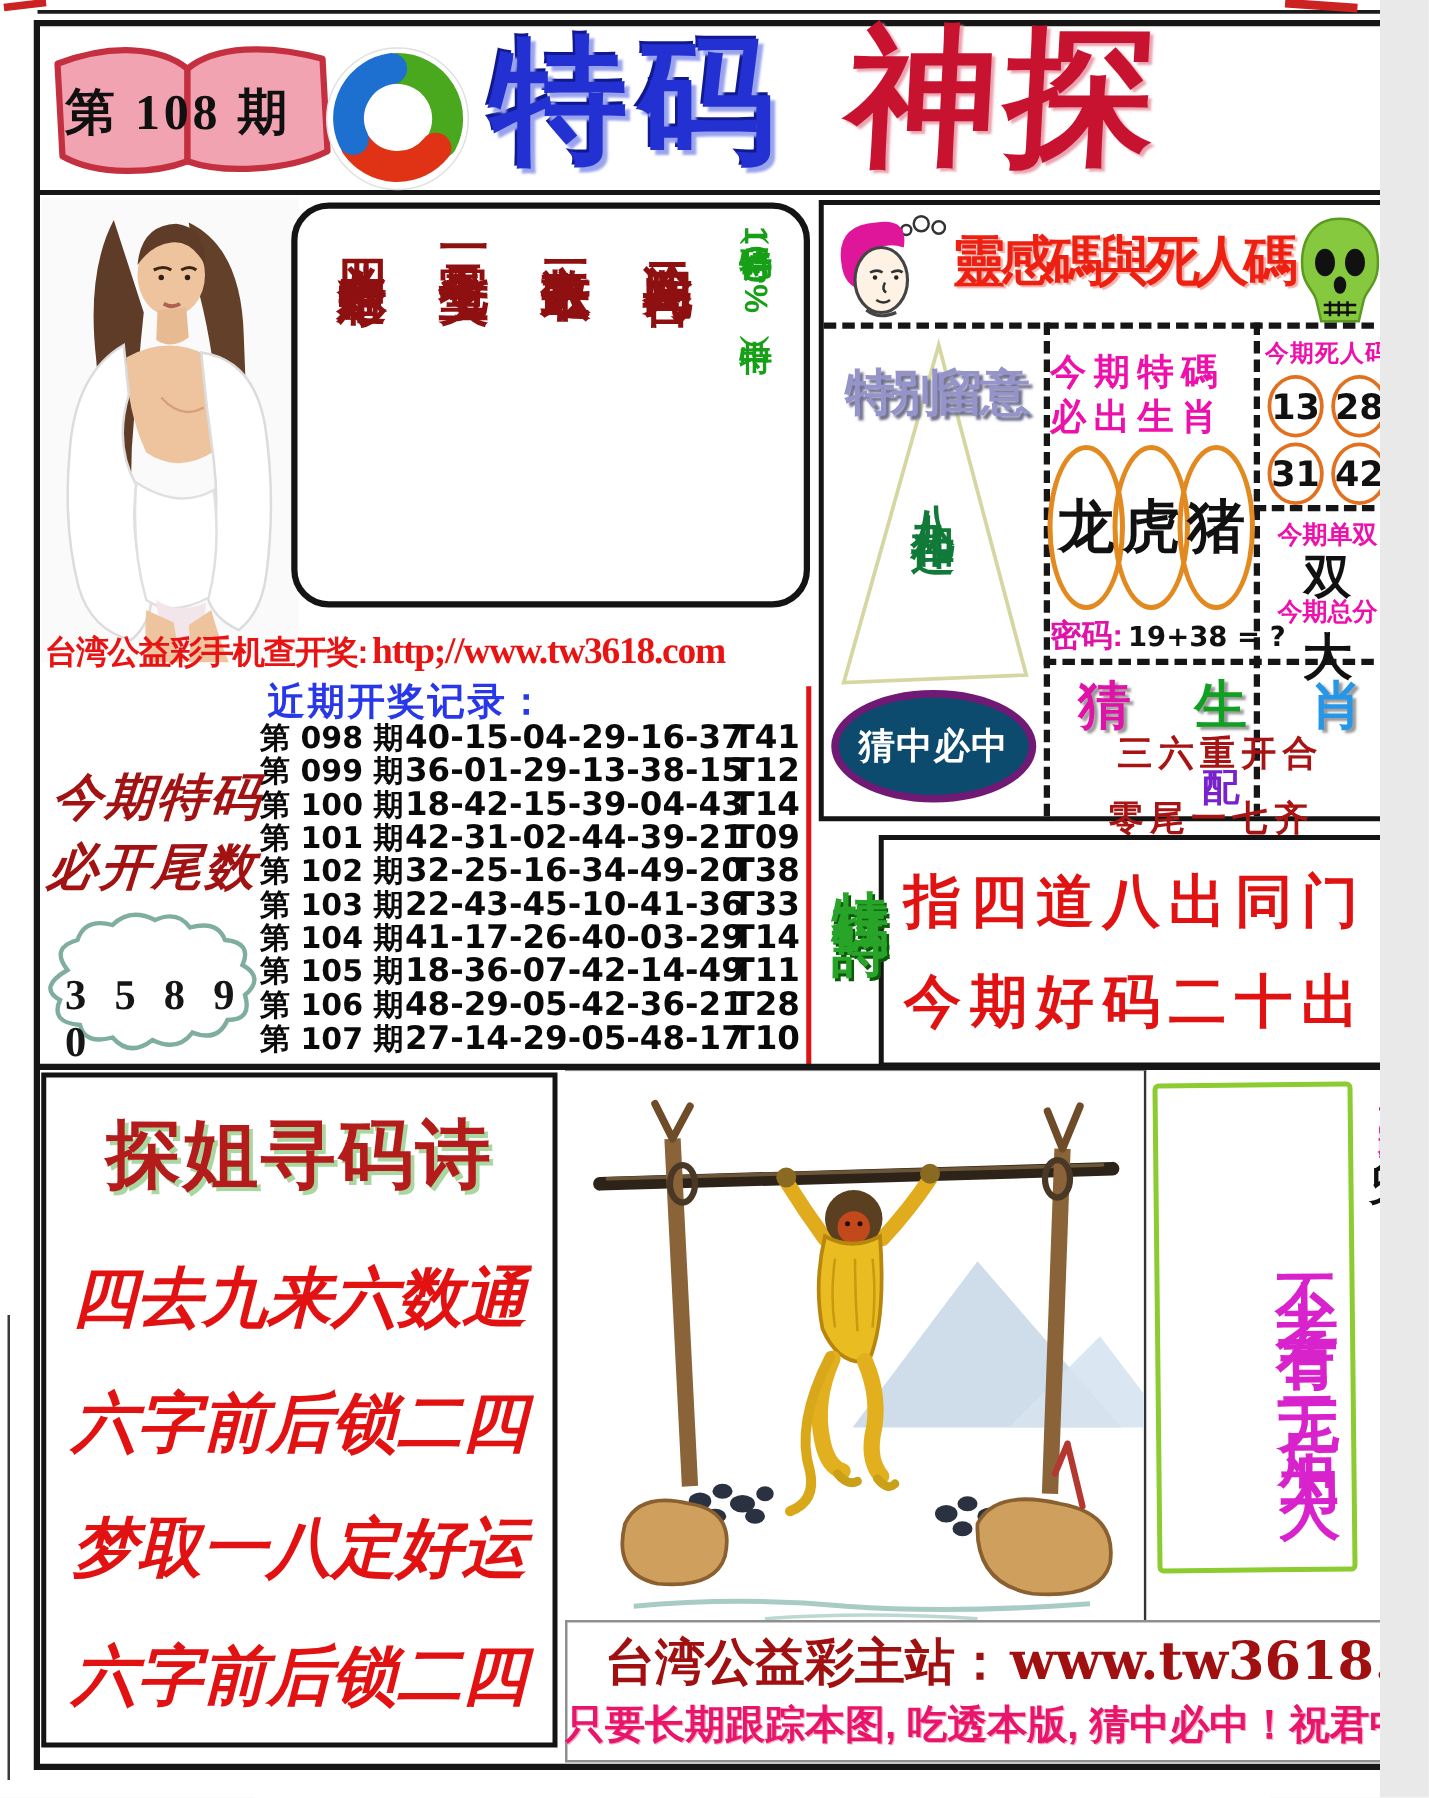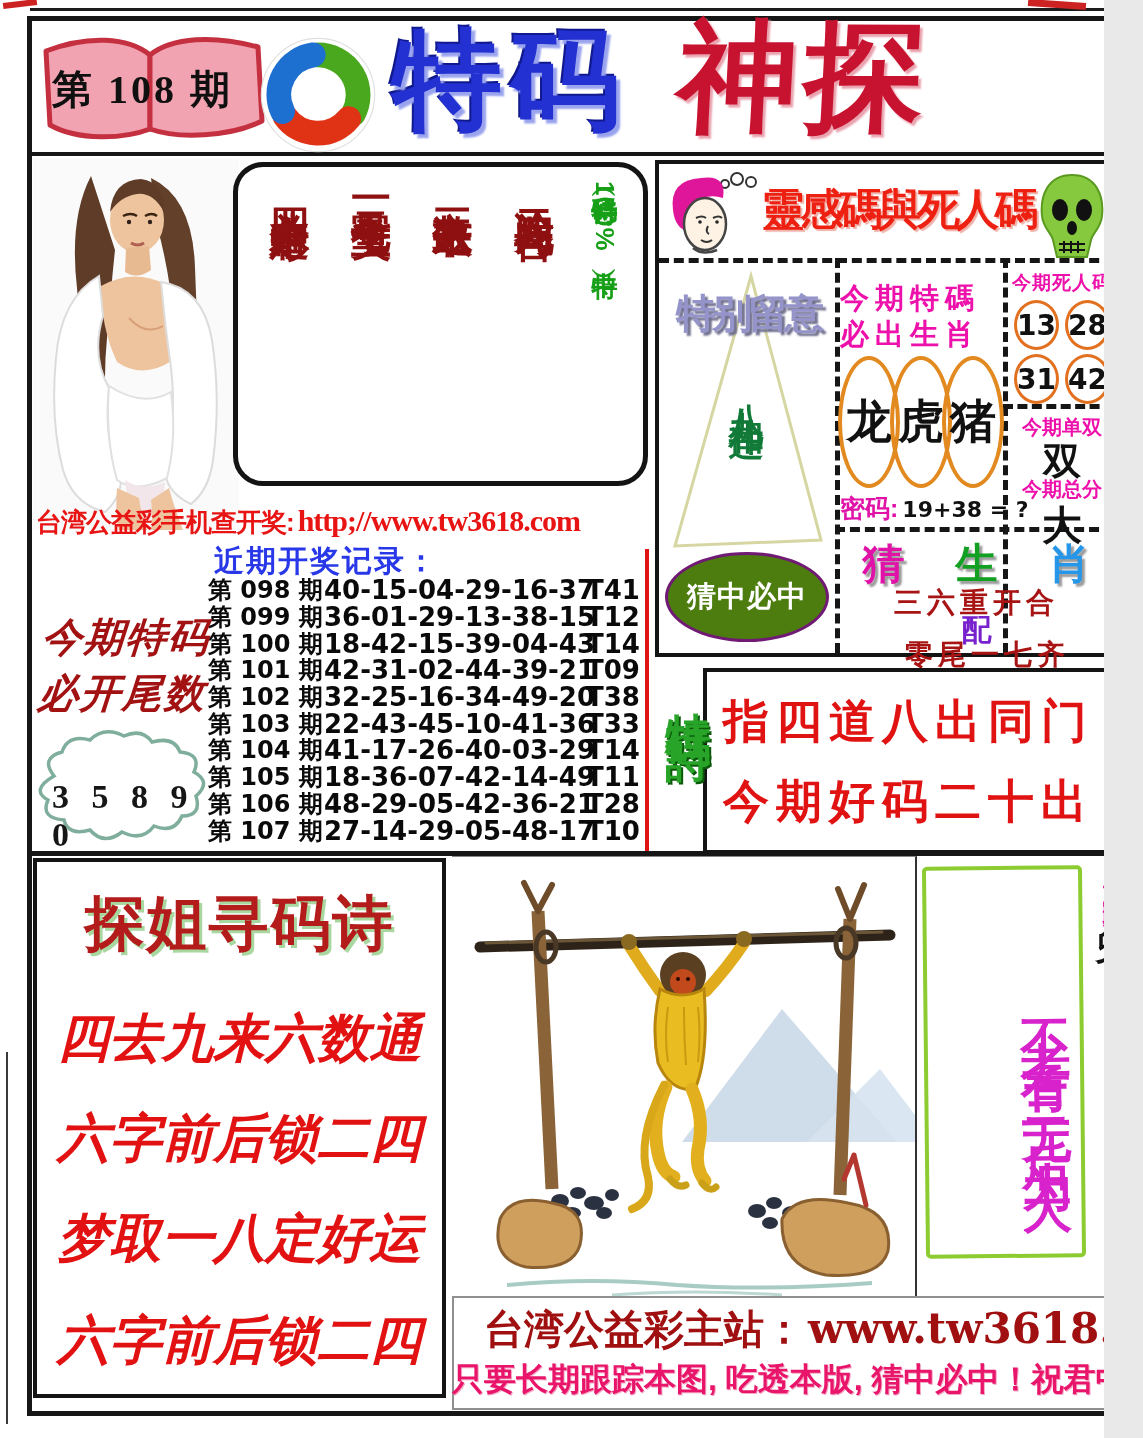--- a/index.html
+++ b/index.html
@@ -48,21 +48,21 @@
   .hd1{left:0;top:94px;width:455px;border-top:5px dashed #161616;}
   .vd1{left:176px;top:94px;height:395px;border-left:5px dashed #161616;}
   .vd2{left:344px;top:94px;height:395px;border-left:5px dashed #161616;}
   .hd2{left:344px;top:240px;width:111px;border-top:5px dashed #161616;}
   .hd3{left:176px;top:363px;width:279px;border-top:5px dashed #161616;}
   .attn-triangle{left:8px;top:106px;width:162px;height:284px;}
   .attention-label{left:1px;top:122px;width:176px;text-align:center;font-size:40px;font-weight:800;color:#9494ca;
       letter-spacing:-4px;text-shadow:3px 3px 2px #70708e;font-family:Liberation Serif, serif;white-space:nowrap;}
   .eight-nine{left:62px;top:212px;height:170px;writing-mode:vertical-rl;font-size:35px;font-weight:700;
       color:#127a38;letter-spacing:7px;}
-  .badge{left:6px;top:388px;width:164px;height:90px;background:#4d7c0f;border:3px solid #701a75;border-radius:50%;
+  .badge{left:6px;top:388px;width:164px;height:90px;background:#0c4a6e;border:6px solid #701a75;border-radius:50%;
       box-sizing:border-box;display:flex;align-items:center;justify-content:center;color:#fff;font-size:29px;
       font-weight:700;letter-spacing:1px;}
   .zo-h{left:181px;top:116px;width:162px;text-align:left;color:#ee10aa;font-size:29px;line-height:36px;
       font-weight:800;letter-spacing:6px;font-family:"Liberation Sans",sans-serif;white-space:nowrap;}
   .ovals{left:182px;top:192px;width:160px;display:flex;justify-content:center;}
   .oval{width:54px;height:124px;border:4px solid #e2891f;border-radius:50%;margin:0 -5px;display:flex;
       align-items:center;justify-content:center;font-size:46px;font-weight:700;color:#111;}
   .pw{left:181px;top:328px;width:166px;white-space:nowrap;}
   .pw-label{color:#e012a8;font-size:25px;font-weight:800;font-family:"Liberation Sans",sans-serif;}
   .pw-value{color:#111;font-size:22px;font-weight:700;font-family:"DejaVu Sans",sans-serif;}
@@ -77,21 +77,21 @@
   .oe-value{left:350px;top:272px;width:106px;text-align:center;color:#111;font-size:38px;font-weight:700;}
   .tt-label{left:350px;top:312px;width:106px;text-align:center;color:#ee10aa;font-size:20px;font-weight:800;
       font-family:"Liberation Sans",sans-serif;white-space:nowrap;}
   .tt-value{left:350px;top:334px;width:106px;text-align:center;color:#111;font-size:40px;font-weight:700;}
   .guess-row{left:178px;top:372px;width:279px;display:flex;justify-content:space-around;font-size:42px;
       font-weight:800;text-shadow:3px 3px 2px #9a9a9a;}
   .g1{color:#e012a8;} .g2{color:#12a022;} .g3{color:#2596e8;}
   .guess-l1{left:178px;top:420px;width:279px;text-align:center;color:#a81414;font-size:28px;font-weight:800;
       letter-spacing:5px;white-space:nowrap;}
   .guess-l2{left:178px;top:446px;width:279px;text-align:center;color:#7722cc;font-size:30px;font-weight:800;}
-  .guess-l3{left:189px;top:472px;width:279px;text-align:center;color:#a81414;font-size:28px;font-weight:800;
+  .guess-l3{left:171px;top:472px;width:279px;text-align:center;color:#a81414;font-size:28px;font-weight:800;
       letter-spacing:5px;white-space:nowrap;}
 
   
   .mobile-line{left:36px;top:504px;white-space:nowrap;z-index:5;}
   .mobile-label{color:#e81414;font-size:26px;font-weight:800;letter-spacing:-1px;font-family:"Liberation Sans",sans-serif;}
   .mobile-url{color:#e81414;font-size:30px;font-weight:700;letter-spacing:-1px;}
   .records-title{left:214px;top:541px;color:#2838e8;font-size:30px;font-weight:800;letter-spacing:2px;
       font-family:"Liberation Sans",sans-serif;}
   .records-list{left:208px;top:577px;width:438px;font-family:"DejaVu Sans",sans-serif;font-weight:700;color:#0a0a0a;}
   .record-row{display:flex;align-items:center;height:26.7px;white-space:nowrap;}

